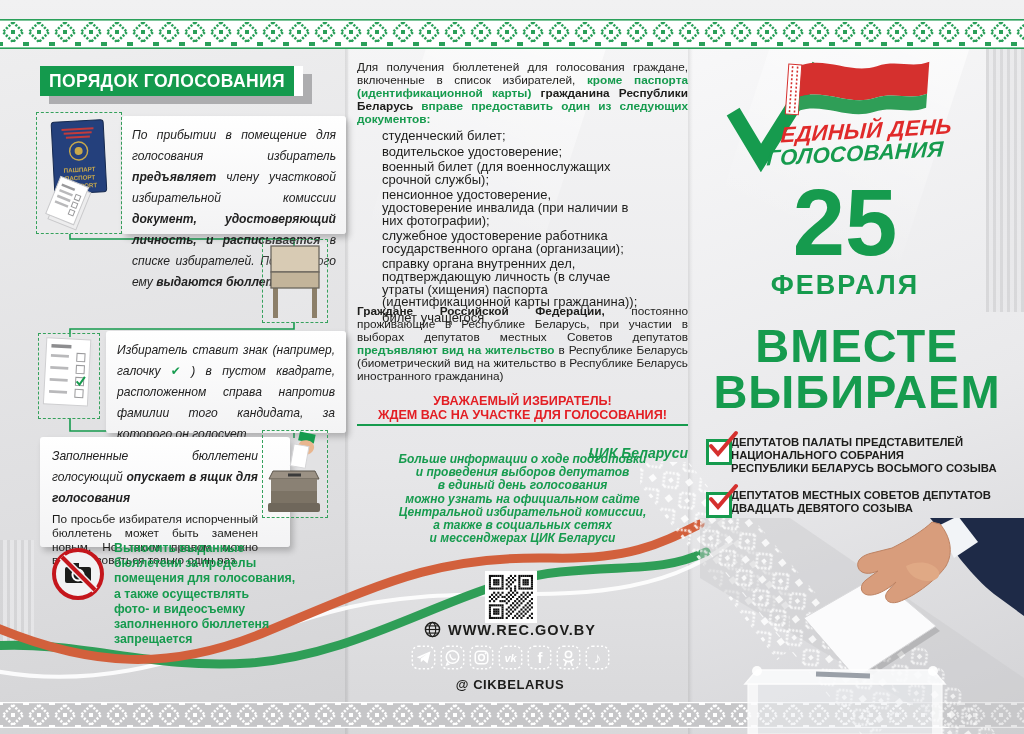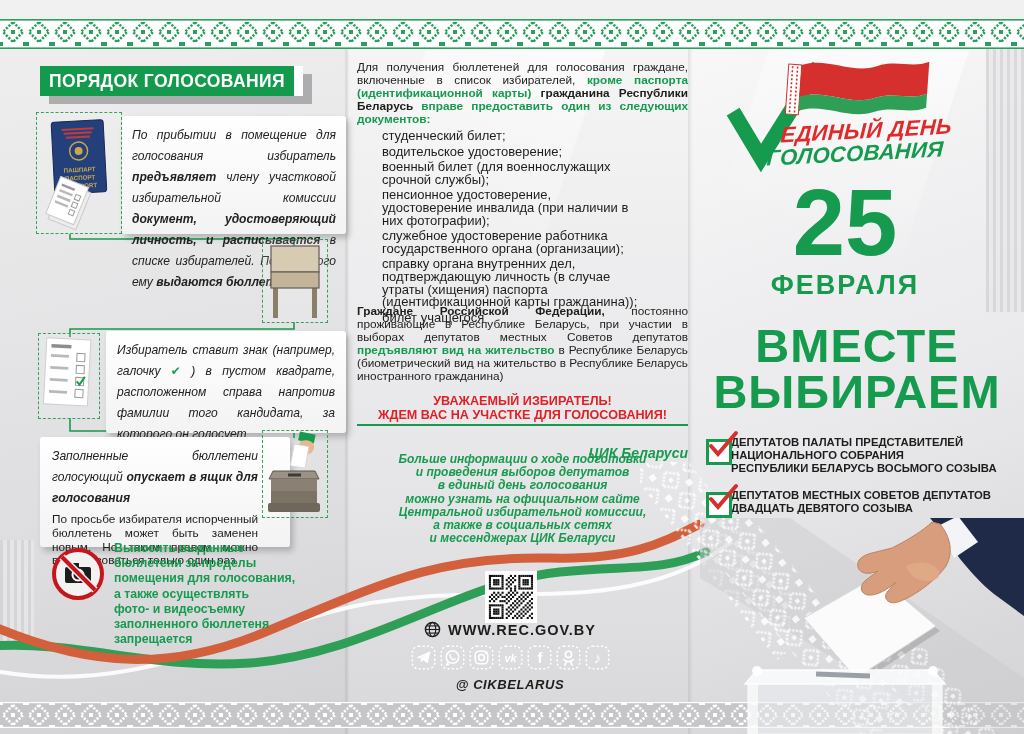--- a/index.html
+++ b/index.html
@@ -513,21 +513,21 @@
       <circle cx="12" cy="9" r="3" fill="none" stroke="#fff" stroke-width="1.6"></circle>
       <path d="M7.5,14 C9.5,16.6 14.5,16.6 16.5,14" fill="none" stroke="#fff" stroke-width="1.6" stroke-linecap="round"></path>
       <line x1="9.8" y1="16.2" x2="8.6" y2="19.4" stroke="#fff" stroke-width="1.6" stroke-linecap="round"></line>
       <line x1="14.2" y1="16.2" x2="15.4" y2="19.4" stroke="#fff" stroke-width="1.6" stroke-linecap="round"></line>
     </svg>
     <svg width="25" height="25" viewBox="0 0 24 24">
       <rect x="1.2" y="1.2" width="21.6" height="21.6" rx="6" fill="none" stroke="#fff" stroke-width="1.4" stroke-dasharray="2 2.1"></rect>
       <text x="12" y="17.5" text-anchor="middle" font-size="14" font-weight="bold" fill="#fff">♪</text>
     </svg>
   </div>
-  <div class="abs handle" style="left:380px;top:677px;width:260px;font-style:italic;">@ CIKBELARUS</div>
+  <div class="abs handle" style="left:380px;top:677px;width:260px;">@ CIKBELARUS</div>
 
   <div class="abs" style="left:715px;top:52px;width:300px;height:120px;">
     <svg width="300" height="120" viewBox="0 0 300 120" class="abs" style="left:0;top:0;">
       <g>
         <path d="M22,66 L46,106 L100,20" fill="none" stroke="#169b4e" stroke-width="15" stroke-linecap="square"></path>
       </g>
       <g transform="rotate(4 130 40)">
         <rect x="72" y="16" width="13" height="50" fill="#ffffff" stroke="#d5302e" stroke-width="1"></rect>
         <line x1="76" y1="18" x2="76" y2="64" stroke="#d5302e" stroke-width="1.6" stroke-dasharray="2 2"></line>
         <line x1="81" y1="18" x2="81" y2="64" stroke="#d5302e" stroke-width="1.6" stroke-dasharray="2 2"></line>

